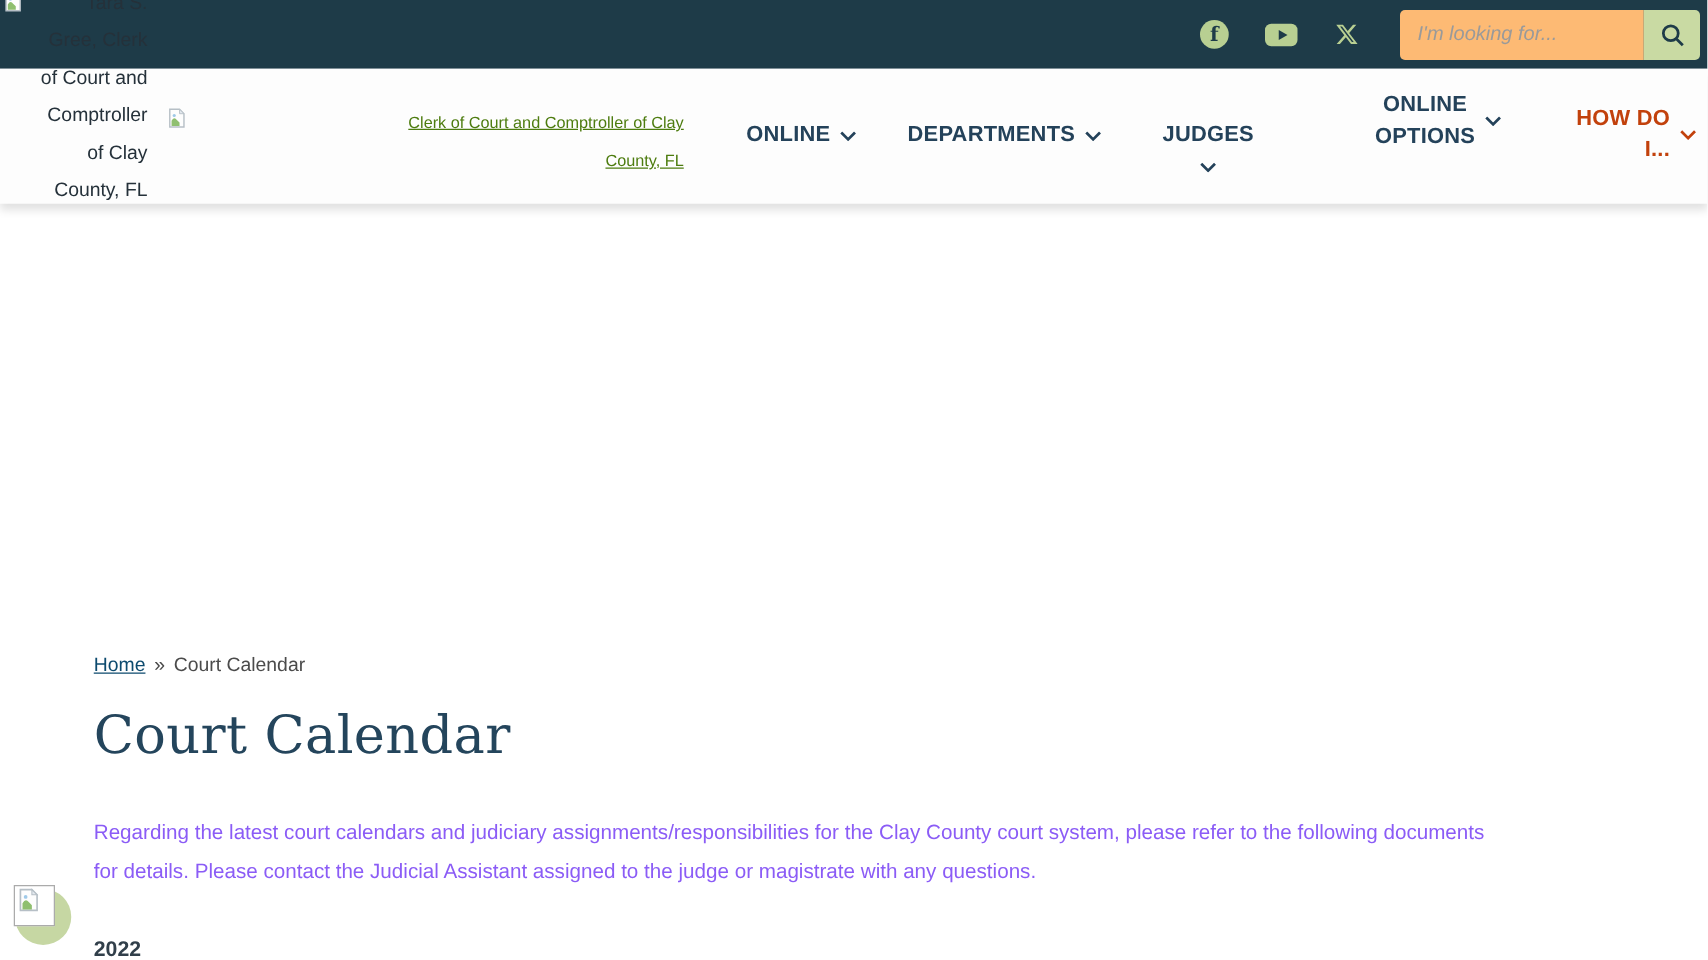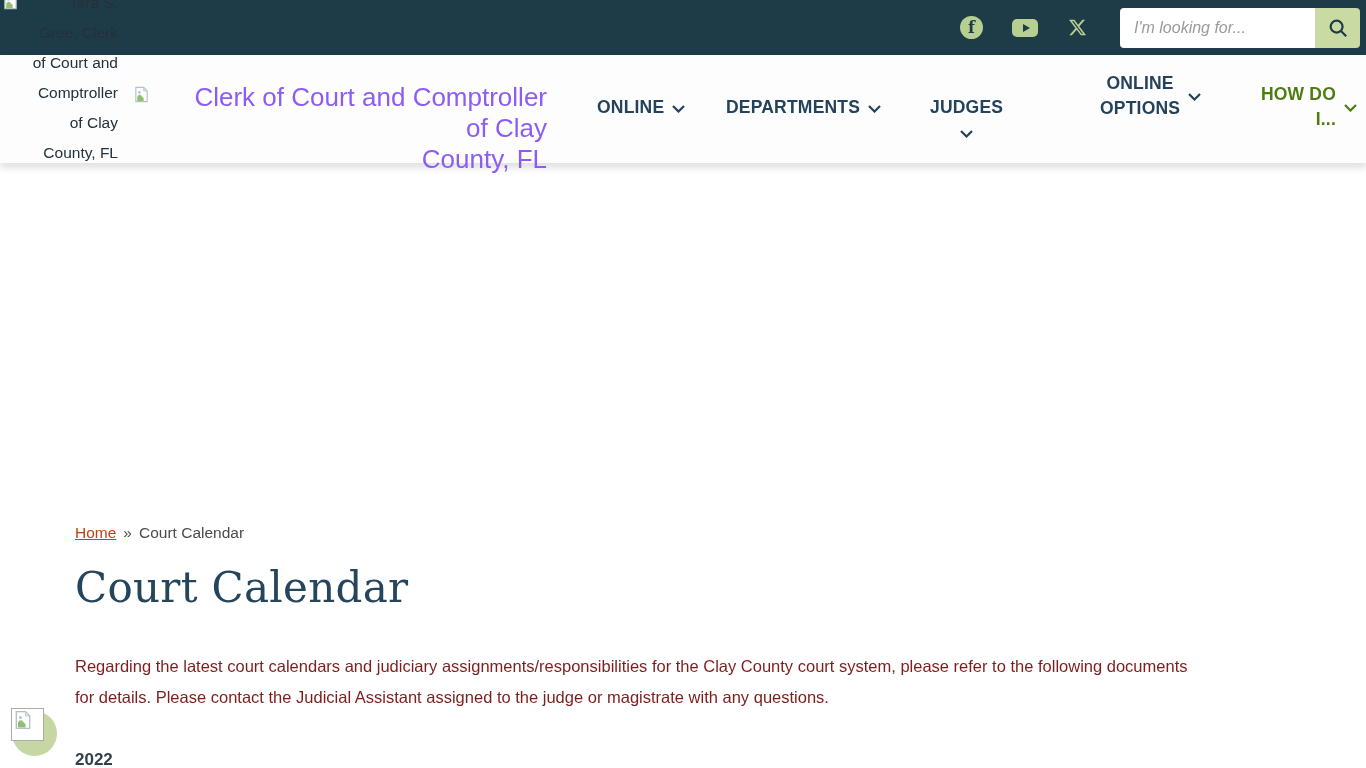--- a/index.html
+++ b/index.html
@@ -16,68 +16,68 @@
     display:flex;align-items:center;justify-content:center;font-weight:700;font-size:16px;
     font-family:"DejaVu Serif",serif;line-height:1;}
   .yt-rect{width:26px;height:18px;border-radius:5px;background:#b8cf92;display:flex;align-items:center;justify-content:center;}
   .yt-tri{width:0;height:0;border-left:7px solid #1e3b48;border-top:4.5px solid transparent;border-bottom:4.5px solid transparent;margin-left:2px;}
   .x-svg{width:21px;height:19px;fill:#b8cf92;}
   
   .search{position:absolute;left:1120px;top:8px;display:flex;height:40px;}
   .search input{
     width:195px;height:40px;border:none;outline:none;box-sizing:border-box;
     border-radius:4px 0 0 4px;padding:0 14px;font-style:italic;font-size:16px;
-    color:#555;font-family:"Liberation Sans",sans-serif;background:#ffffff;
+    color:#555;font-family:"Liberation Sans",sans-serif;background:#fdba74;
   }
   .search input::placeholder{color:#9a9a9a;opacity:1;}
   .search button{
     width:45px;height:40px;border:none;border-radius:0 4px 4px 0;background:#c9daa3;
     display:flex;align-items:center;justify-content:center;cursor:pointer;
   }
   
   .alt-logo{
     position:absolute;left:0;top:-12px;width:118px;z-index:60;text-align:right;
     font-size:15.5px;line-height:30px;color:#25313a;white-space:pre-line;cursor:pointer;
   }
   .tiny-broken{position:absolute;left:2px;top:-7px;width:17px;height:17px;z-index:61;}
   
   .navbar{
     position:absolute;left:0;top:55px;width:1366px;height:108px;background:#fdfdfd;
     box-shadow:0 5px 7px rgba(0,0,0,0.12);
   }
   .logo-broken{position:absolute;left:133px;top:31px;width:17px;height:17px;cursor:pointer;}
   .site-title{
     position:absolute;left:187px;top:27px;width:360px;text-align:right;
-    font-size:26px;line-height:31px;color:#8b5cf6;white-space:pre-line;cursor:pointer;
+    font-size:13px;line-height:31px;color:#4d7c0f;white-space:pre-line;cursor:pointer;text-decoration:underline;
   }
   .nav-item{
     position:absolute;display:flex;align-items:center;gap:8px;cursor:pointer;
     font-weight:700;font-size:17.5px;letter-spacing:.2px;color:#24425a;
   }
   .nav-item .nav-label{white-space:pre-line;line-height:25px;}
   .nav-about{left:597px;top:40px;}
   .nav-departments{left:726px;top:40px;text-align:center;}
   .nav-judges{left:930px;top:40px;flex-direction:column;}
   .nav-online{left:1100px;top:16px;}
   .nav-online .nav-label{text-align:center;}
-  .nav-howdoi{left:1246px;top:27px;color:#4d7c0f;}
+  .nav-howdoi{left:1246px;top:27px;color:#c2410c;}
   .nav-howdoi .nav-label{text-align:right;width:90px;}
   .chev{width:13px;height:8px;stroke:currentColor;stroke-width:2.2;fill:none;display:block;margin-top:2px;}
   
   .breadcrumb{position:absolute;left:75px;top:524px;font-size:15.5px;color:#4b4b4b;}
-  .breadcrumb a{color:#c2410c;text-decoration:underline;cursor:pointer;text-align:right;}
+  .breadcrumb a{color:#0c4a6e;text-decoration:underline;cursor:pointer;text-align:right;}
   .breadcrumb .sep{margin:0 7px;}
   .page-title{
     position:absolute;left:75px;top:563px;margin:0;
     font-family:"DejaVu Serif","Liberation Serif",serif;font-weight:500;
     font-size:42px;color:#24455c;letter-spacing:.3px;
   }
   .intro{
     position:absolute;left:75px;top:651px;width:1133px;margin:0;
-    font-size:16.5px;line-height:31px;color:#7f1d1d;
+    font-size:16.5px;line-height:31px;color:#8b5cf6;
   }
   .year{position:absolute;left:75px;top:750px;font-size:17px;font-weight:700;color:#313f4a;}
   
   .a11y{position:absolute;left:11px;top:708px;width:48px;height:48px;cursor:pointer;}
   .a11y-circle{position:absolute;left:1px;top:3px;width:45px;height:45px;border-radius:50%;background:#c6d7a3;}
   .a11y-box{position:absolute;left:0;top:0;width:33px;height:33px;background:#ffffff;border:1px solid #ababab;box-sizing:border-box;}
   .a11y-box svg{position:absolute;left:1px;top:1px;width:20px;height:20px;}
 </style>
 </head>
 <body>

